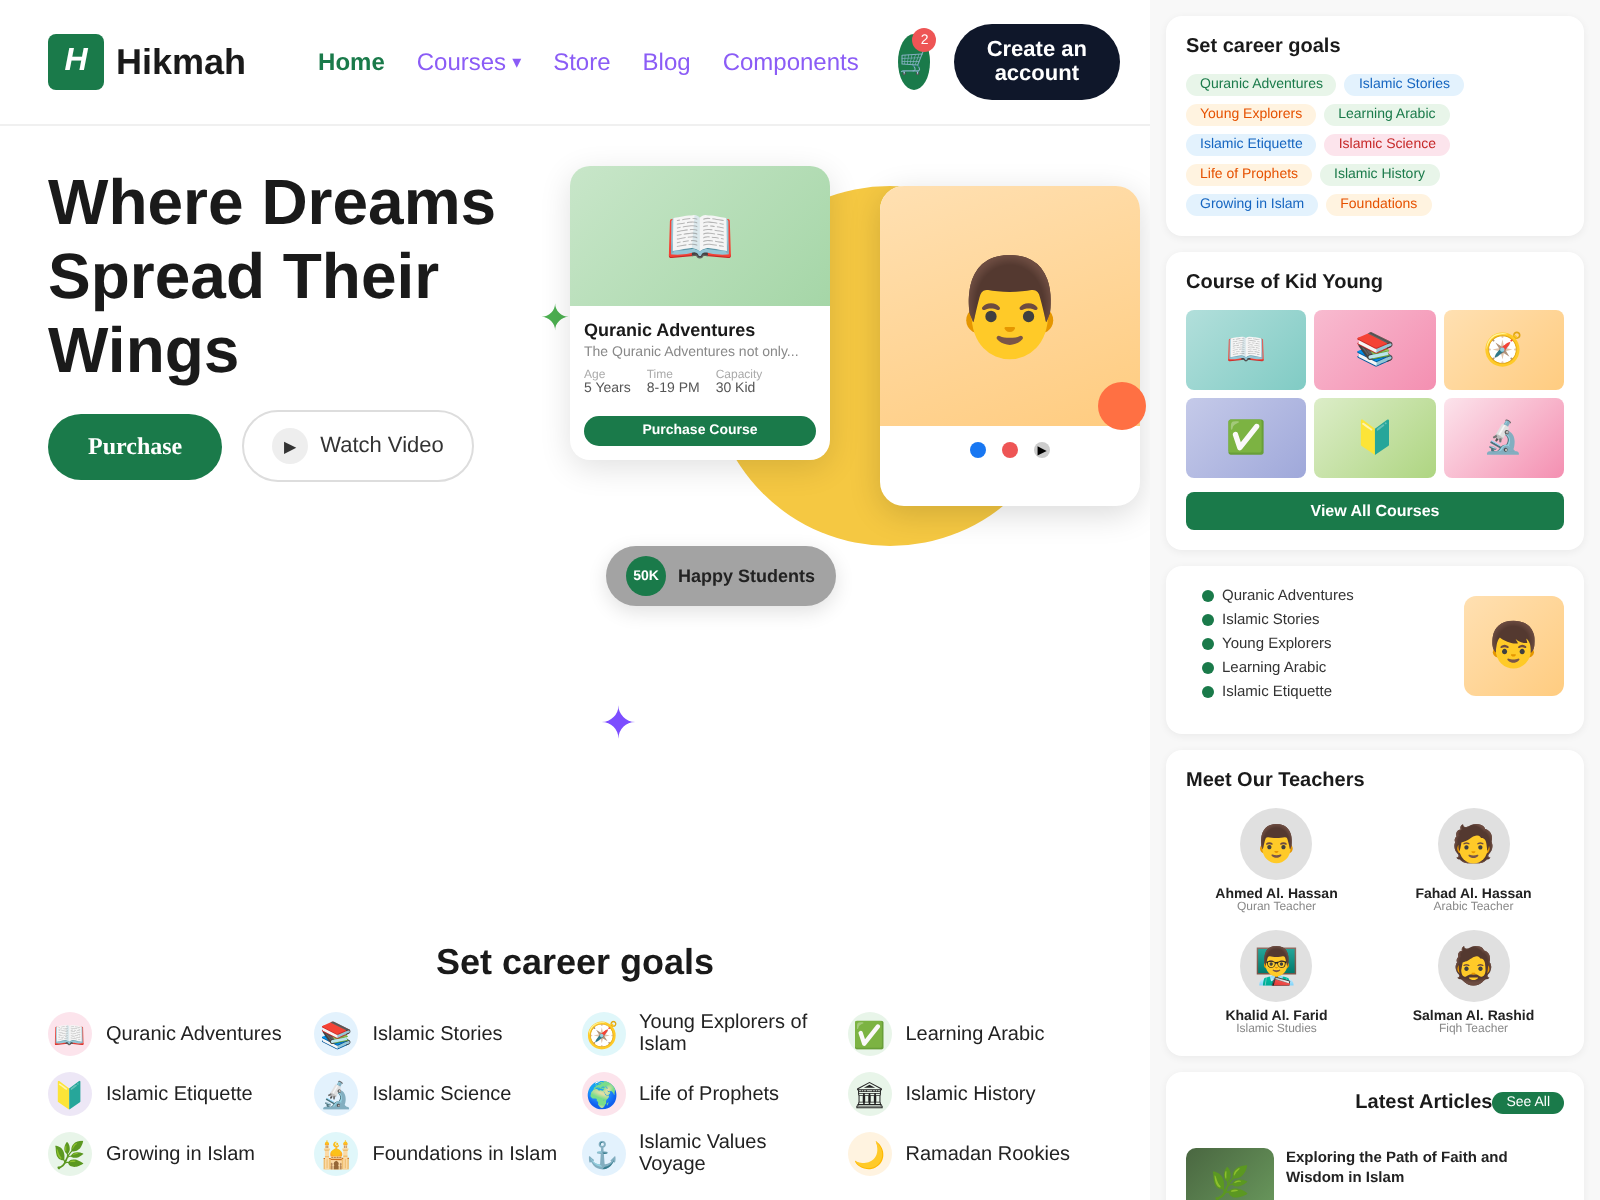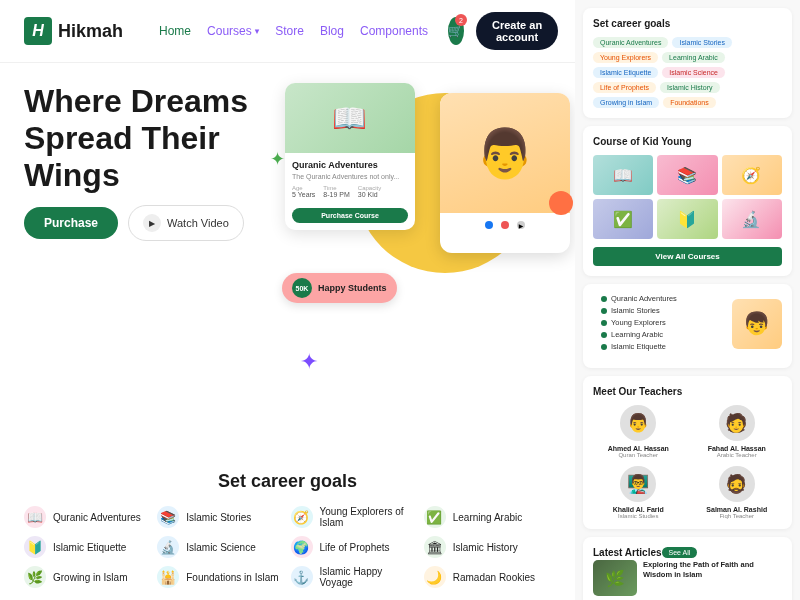--- a/index.html
+++ b/index.html
@@ -63,21 +63,21 @@
       flex: 1;
     }
     .nav-link {
       font-size: 12px;
       color: #8b5cf6;
       cursor: pointer;
       display: flex;
       align-items: center;
       gap: 3px;
     }
-    .nav-link.active { color: #1a7a4a; font-weight: 400; }
+    .nav-link.active { color: #1a7a4a; font-weight: 700; }
     .nav-link .chevron { font-size: 9px; }
     .nav-actions {
       display: flex;
       align-items: center;
       gap: 12px;
     }
     .cart-icon {
       width: 28px;
       height: 28px;
       background: #1a7a4a;
@@ -148,20 +148,21 @@
     }
     .btn-purchase {
       background: #1a7a4a;
       color: #fff;
       border: none;
       border-radius: 20px;
       padding: 9px 20px;
       font-size: 12px;
       font-weight: 600;
       cursor: pointer;
+      font-family: Liberation Serif, serif;
     }
     .btn-watch {
       display: flex;
       align-items: center;
       gap: 6px;
       background: #fff;
       border: 1.5px solid #ddd;
       border-radius: 20px;
       padding: 8px 14px;
       font-size: 11px;
@@ -302,22 +303,22 @@
       transform: translateY(-50%);
       width: 24px;
       height: 24px;
       background: #ff7043;
       border-radius: 50%;
       z-index: 4;
     }
     .students-badge {
       position: absolute;
       bottom: 40px;
-      left: 7px;
-      background: #fca5a5;
+      left: 28px;
+      background: #a3a3a3;
       border-radius: 20px;
       padding: 5px 10px;
       display: flex;
       align-items: center;
       gap: 6px;
       box-shadow: 0 3px 10px rgba(0,0,0,0.12);
       z-index: 5;
     }
     .students-avatar {
       width: 20px;
@@ -727,21 +728,21 @@
       <div class="career-item">
         <div class="career-icon ci-green">🌿</div>
         <span>Growing in Islam</span>
       </div>
       <div class="career-item">
         <div class="career-icon ci-teal">🕌</div>
         <span>Foundations in Islam</span>
       </div>
       <div class="career-item">
         <div class="career-icon ci-blue">⚓</div>
-        <span>Islamic Happy Voyage</span>
+        <span>Islamic Values Voyage</span>
       </div>
       <div class="career-item">
         <div class="career-icon ci-orange">🌙</div>
         <span>Ramadan Rookies</span>
       </div>
 
     </div>
   </div>
 </div>
 
@@ -824,21 +825,21 @@
       </div>
       <div class="teacher-card">
         <div class="teacher-avatar">🧔</div>
         <div class="teacher-name">Salman Al. Rashid</div>
         <div class="teacher-role">Fiqh Teacher</div>
       </div>
     </div>
   </div>
 
   <div class="rp-section">
-    <div style="display:flex;align-items:center;justify-content:flex-start;margin-bottom:2px;">
+    <div style="display:flex;align-items:center;justify-content:flex-end;margin-bottom:17px;">
       <div class="rp-title" style="margin-bottom:0;">Latest Articles</div>
       <span class="article-badge">See All</span>
     </div>
     <div class="article-row">
       <div class="article-thumb at1">🌿</div>
       <div class="article-info">
         <div class="article-title">Exploring the Path of Faith and Wisdom in Islam</div>
 
       </div>
     </div>

